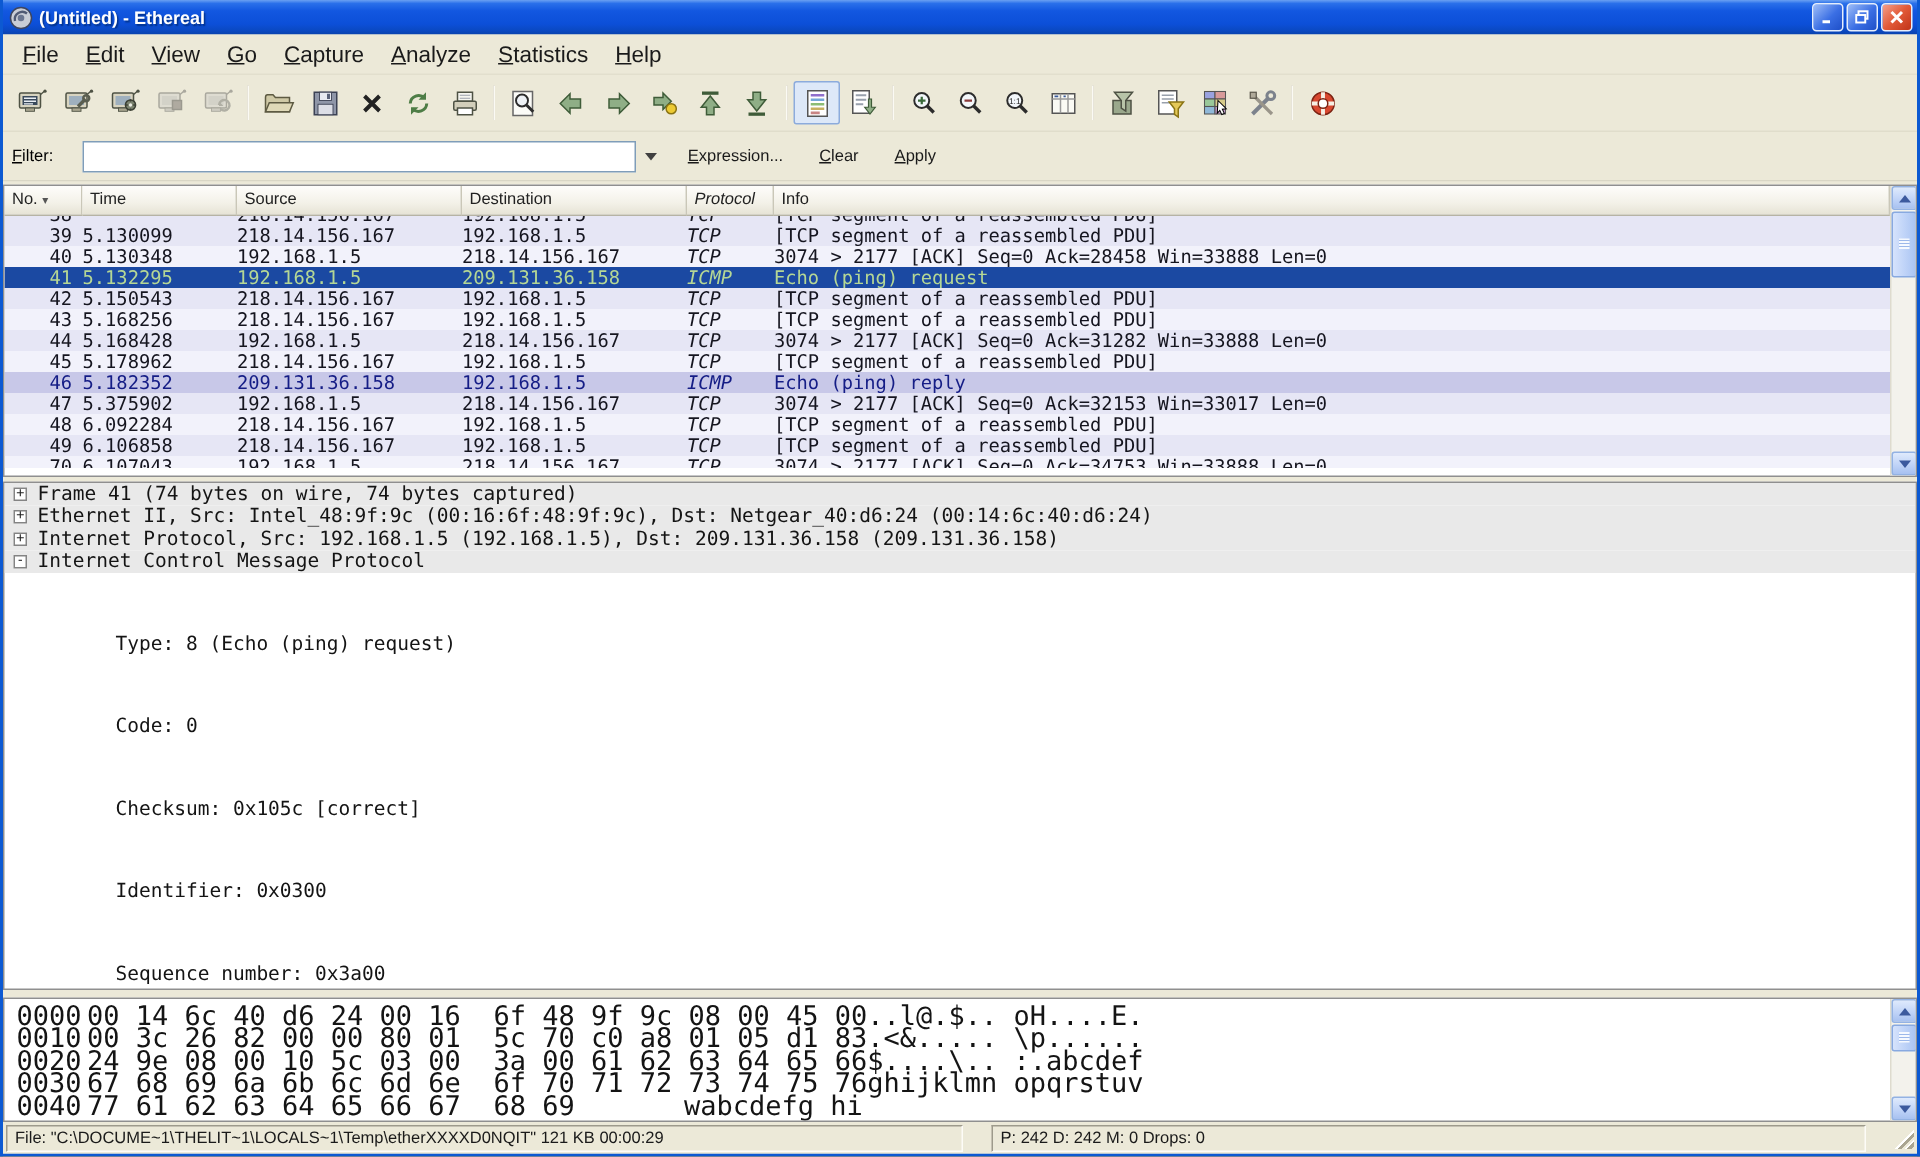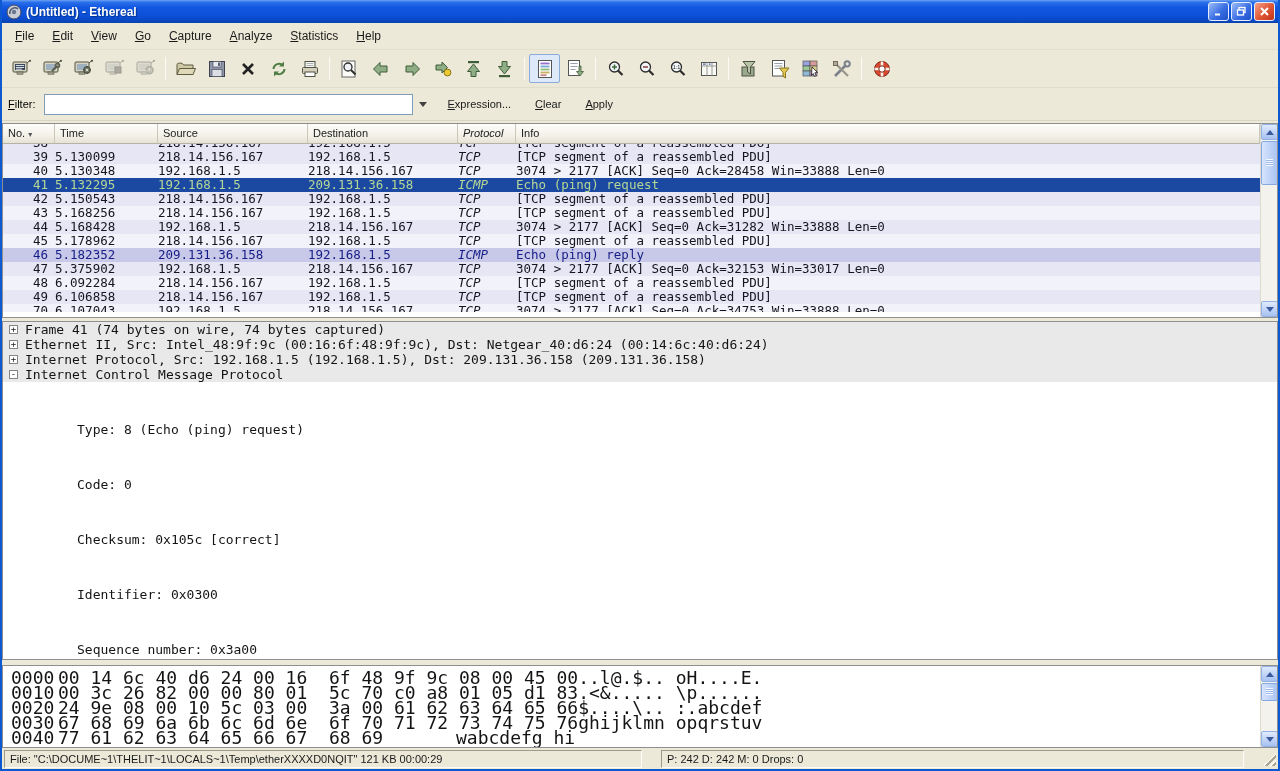--- a/index.html
+++ b/index.html
@@ -16,30 +16,30 @@
     background:linear-gradient(180deg,#6ba1f2 0%,#2a70ea 10%,#1257e0 32%,#0c4fd8 70%,#0a48c0 90%,#0942ac 100%);
   }
   .titlebar .app-ico { width:16px; height:16px; margin-right:4px; }
   .titlebar .ttl { color:#fff; font-weight:bold; font-size:12px; text-shadow:1px 1px 1px #00328c; flex:1; white-space:nowrap; overflow:hidden; }
   .winbtn { width:21px; height:19px; margin-left:2px; border:1px solid #e6eefc; border-radius:3px;
     display:flex; align-items:center; justify-content:center; }
   .winbtn.min, .winbtn.restore { background:linear-gradient(135deg,#9dbdf8 0%,#3b6fe4 55%,#1e4fc8 100%); }
   .winbtn.close { background:linear-gradient(135deg,#f4a08c 0%,#e25a38 50%,#c03418 100%); }
   
   .menubar { height:27px; flex:0 0 27px; display:flex; align-items:center; background:#ece9d8; padding-left:4px; border-bottom:1px solid #e2dfcd;}
-  .menu-item { font-size:12px; color:#1a1a1a; padding:4px 9px; white-space:nowrap; }
+  .menu-item { font-size:15px; color:#1a1a1a; padding:4px 9px; white-space:nowrap; }
   
   .toolbar { height:38px; flex:0 0 38px; display:flex; align-items:center; background:#ece9d8; padding:0 4px; border-bottom:1px solid #e0ddcb; }
   .tbtn { width:31px; height:29px; display:flex; align-items:center; justify-content:center; border:1px solid transparent; border-radius:2px; }
   .tbtn.pressed { border:1px solid #8cabdc; background:#dde8f8; }
   .tbtn.disabled { opacity:.42; filter:grayscale(.9); }
   .tsep { width:1px; height:23px; background:#b9b5a5; border-right:1px solid #fbfaf4; margin:0 4px; }
   
   .filterbar { height:33px; flex:0 0 33px; display:flex; align-items:center; background:#ece9d8; padding:0 6px; border-bottom:1px solid #d9d6c5; }
-  .filterbar .flabel { font-size:11px; margin-right:8px;text-align:right; }
+  .filterbar .flabel { font-size:11px; margin-right:19px;text-align:right; }
   .filter-input { width:369px; height:21px; border:1px solid #7f9db9; background:#fff; font-size:12px; padding:0 3px; font-family:"Liberation Sans",sans-serif; }
   .combo-arrow { width:17px; height:21px; display:flex; align-items:center; justify-content:center; margin-left:2px; }
   .combo-arrow .tri { width:0; height:0; border-left:4px solid transparent; border-right:4px solid transparent; border-top:5px solid #404040; }
   .flat-btn { font-size:11px; color:#1a1a1a; padding:4px 8px; margin-left:8px; white-space:nowrap;text-align:center; }
   
   .panes { flex:1; display:flex; flex-direction:column; background:#ece9d8; min-height:0; }
   .pane { position:relative; background:#fff; border:1px solid #8f8f8f; overflow:hidden; }
   #plist { flex:0 0 195px; margin-top:2px; }
   #pdetails { flex:1; margin-top:3px; }
   #phex { flex:0 0 83px; margin-top:5px; }

